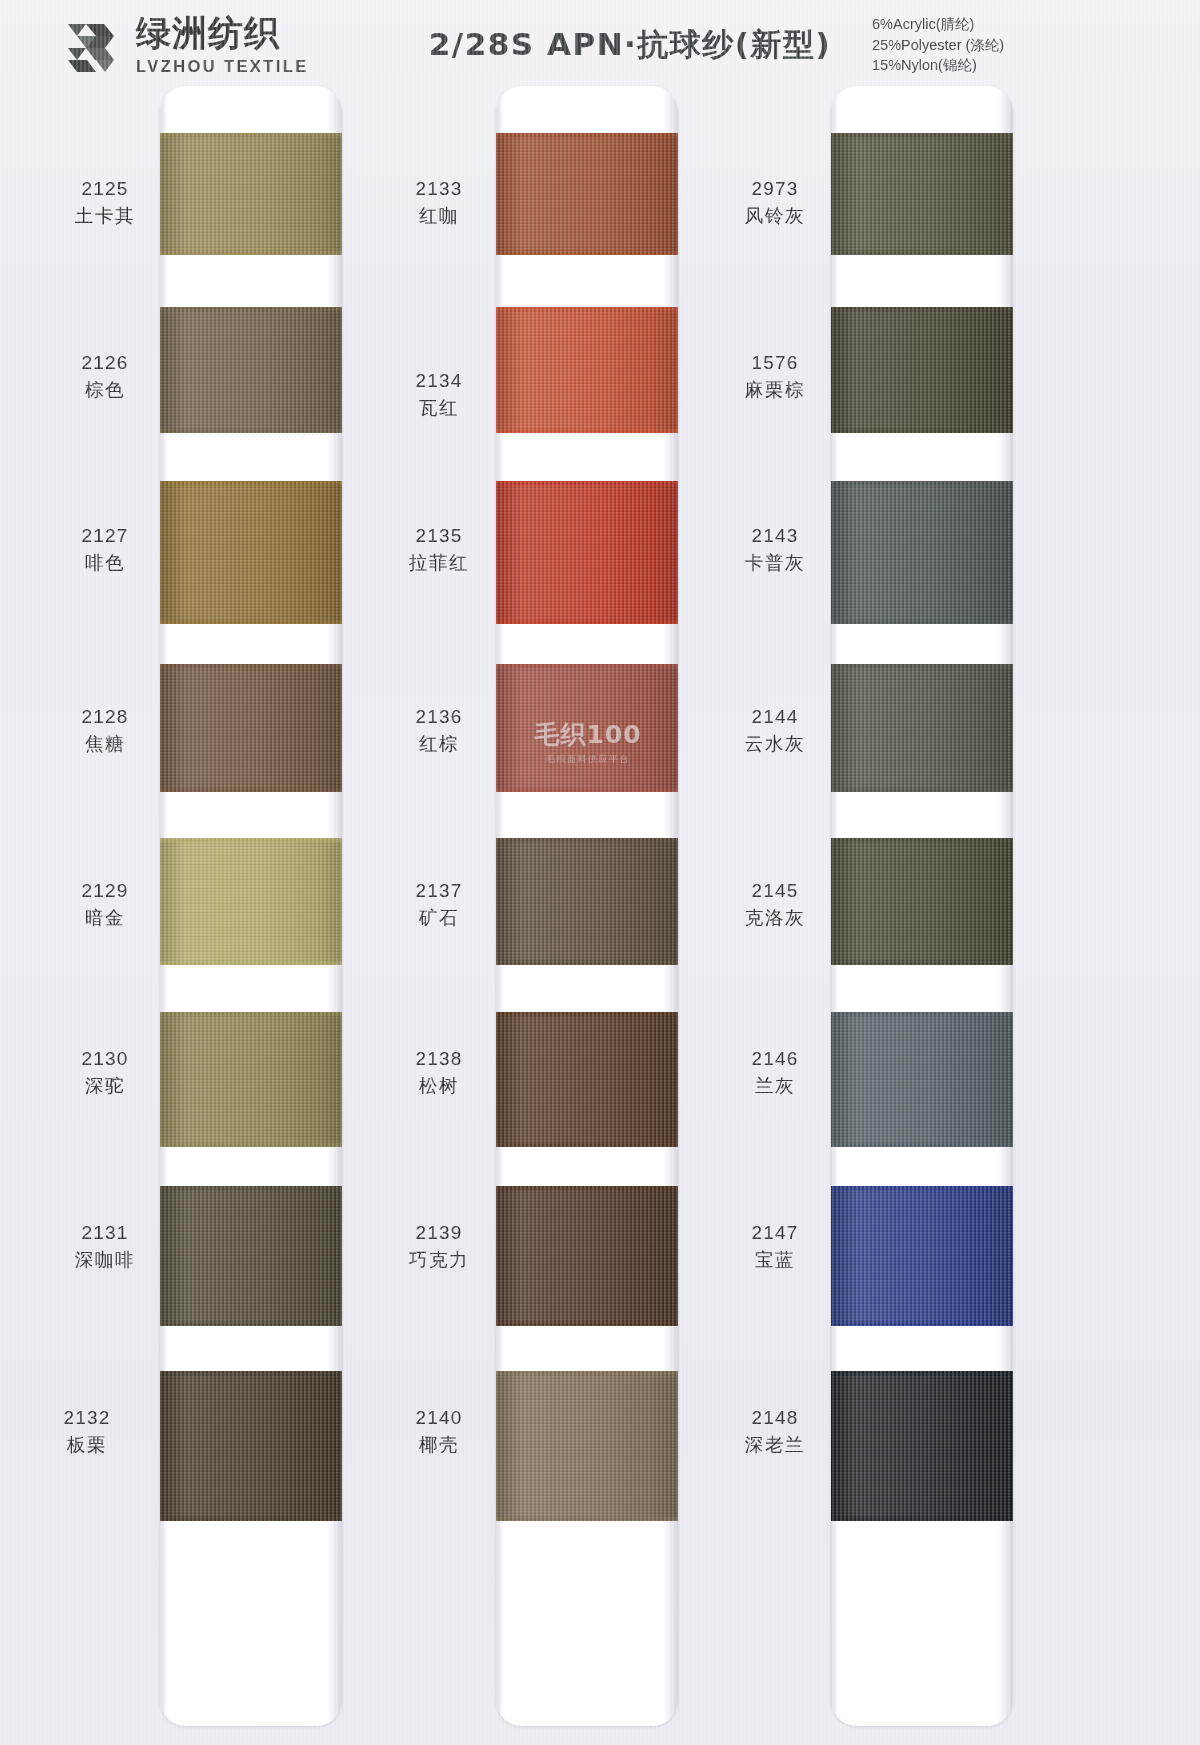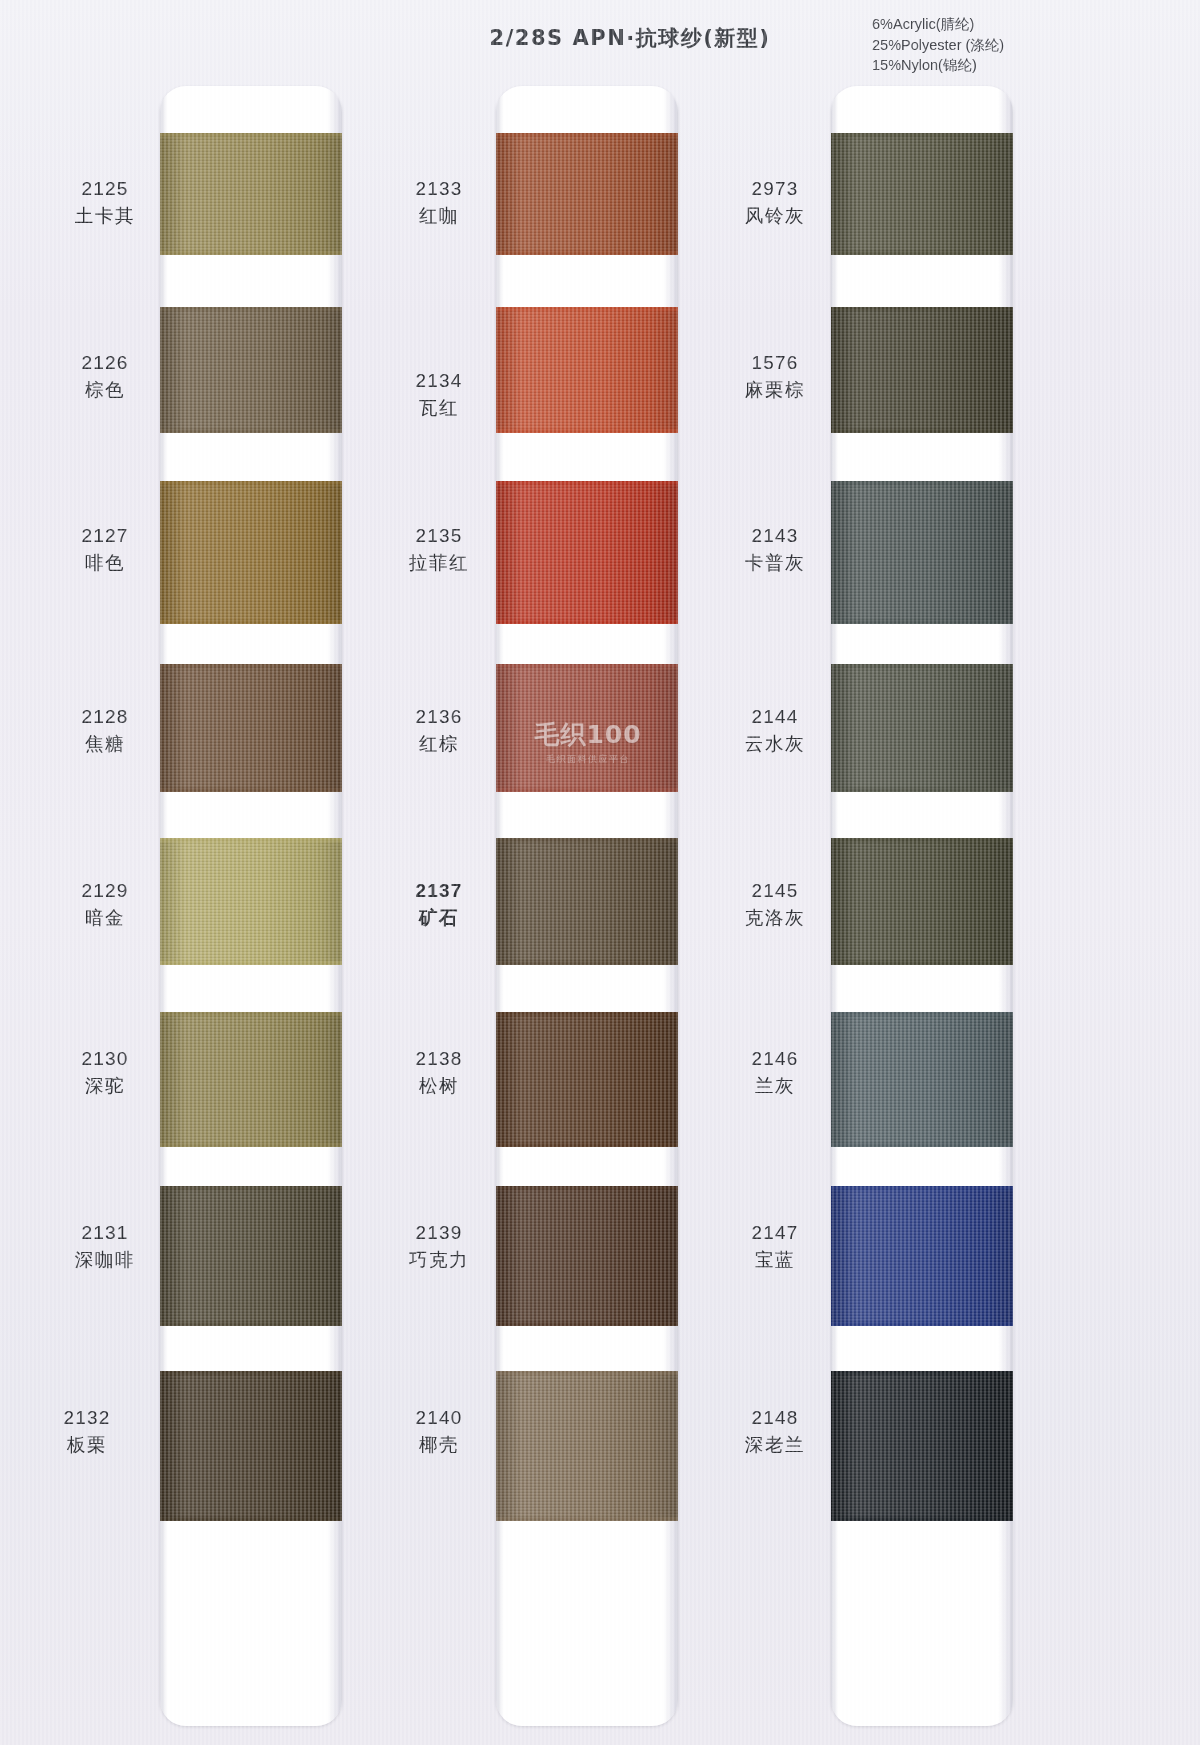--- a/index.html
+++ b/index.html
@@ -73,21 +73,21 @@
     margin-top: 7px;
   }
 
   .title {
     position: absolute;
     left: 390px;
     top: 24px;
     width: 480px;
     text-align: center;
     font-family: "DejaVu Sans", sans-serif;
-    font-size: 21px;
+    font-size: 31px;
     font-weight: bold;
     color: #3f4248;
     letter-spacing: 1.5px;
     white-space: nowrap;
   }
 
   .composition {
     position: absolute;
     left: 872px;
     top: 14px;
@@ -220,20 +220,38 @@
     opacity: .8;
   }
 </style>
 </head>
 <body>
 
 <div class="page">
 
   <div class="header">
 
+    <div class="logo-block">
+      <div class="logo-mark">
+        <svg width="62" height="62" viewBox="0 0 62 62" aria-hidden="true">
+          <polygon points="6,10 24,10 15,22" fill="#53565a"></polygon>
+          <polygon points="24,10 42,10 52,22 34,22" fill="#3f4246"></polygon>
+          <polygon points="15,22 33,22 24,34" fill="#6a6d71"></polygon>
+          <polygon points="33,22 52,22 43,34 24,34" fill="#4a4d51"></polygon>
+          <polygon points="6,34 24,34 15,46" fill="#4a4d51"></polygon>
+          <polygon points="24,34 43,34 52,46 33,46" fill="#5d6064"></polygon>
+          <polygon points="6,46 25,46 34,58 15,58" fill="#3f4246"></polygon>
+          <polygon points="34,46 52,46 43,58" fill="#6a6d71"></polygon>
+        </svg>
+      </div>
+      <div class="logo-text-wrap">
+        <span class="logo-cn">绿洲纺织</span>
+        <span class="logo-en">LVZHOU TEXTILE</span>
+      </div>
+    </div>
 
     <div class="title">2/28S APN·抗球纱(新型)</div>
 
     <div class="composition">
       <div>6%Acrylic(腈纶)</div>
       <div>25%Polyester (涤纶)</div>
       <div>15%Nylon(锦纶)</div>
     </div>
   </div>
 
@@ -329,21 +347,21 @@
         <span class="name">瓦红</span>
       </div>
       <div class="label l2" style="top: 523px; left: 364px;">
         <span class="code">2135</span>
         <span class="name">拉菲红</span>
       </div>
       <div class="label l2" style="top: 704px; left: 364px;">
         <span class="code">2136</span>
         <span class="name">红棕</span>
       </div>
-      <div class="label l2" style="top: 878px; left: 364px; font-weight: bold;">
+      <div class="label l2" style="top: 878px; left: 364px;">
         <span class="code">2137</span>
         <span class="name">矿石</span>
       </div>
       <div class="label l2" style="top: 1046px; left: 364px;">
         <span class="code">2138</span>
         <span class="name">松树</span>
       </div>
       <div class="label l2" style="top: 1220px; left: 364px;">
         <span class="code">2139</span>
         <span class="name">巧克力</span>

